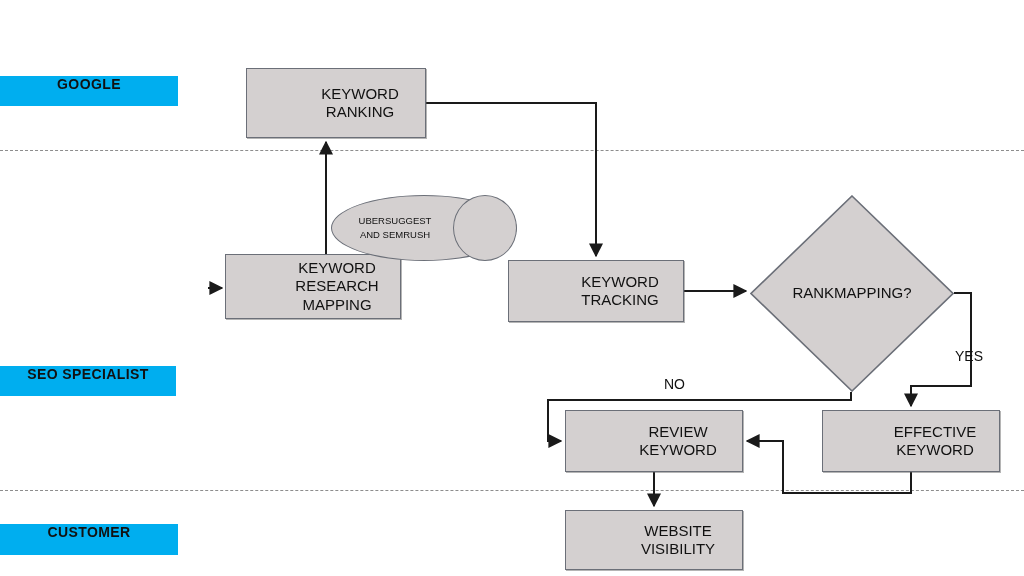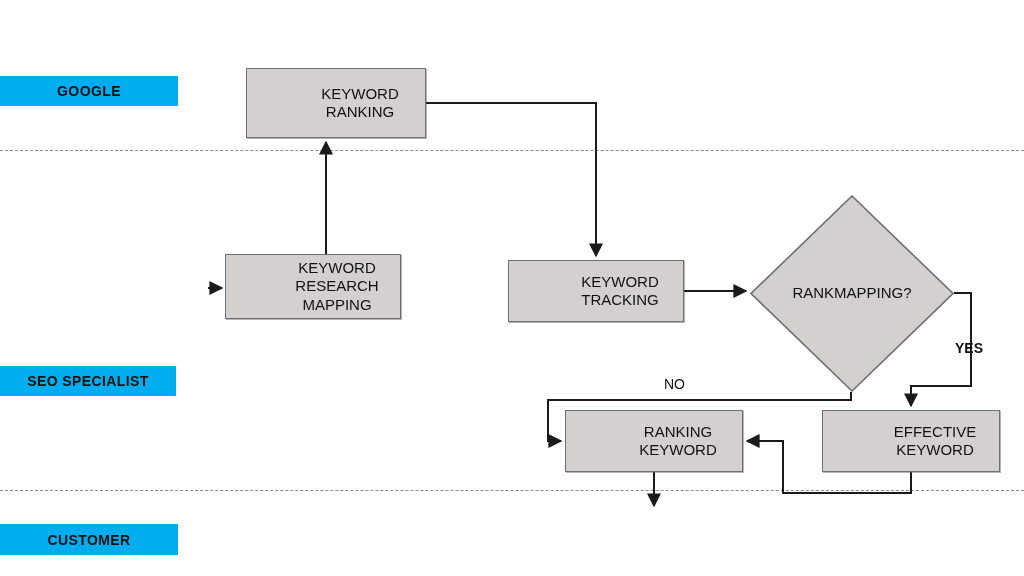--- a/index.html
+++ b/index.html
@@ -23,21 +23,21 @@
     position: absolute;
     left: 0;
     width: 1024px;
     height: 0;
     border-top: 1px dashed #8d8d8d;
   }
   
   .lane-banner {
     position: absolute;
     display: flex;
-    align-items: center;
+    align-items: flex-start;
     justify-content: center;
     color: #111111;
     font-weight: bold;
     letter-spacing: 0.4px;
   }
   
   .node-box {
     position: absolute;
     box-sizing: border-box;
     background: #d4d0d0;
@@ -195,48 +195,59 @@
   <div class="node-box shadowed" style="left:246px; top:68px; width:180px; height:70px;">
     <span>KEYWORD RANKING</span>
   </div>
 
   <div class="node-box shadowed" style="left:225px; top:254px; width:176px; height:65px; flex-direction:column;">
     <span>KEYWORD</span>
     <span>RESEARCH</span>
     <span>MAPPING</span>
   </div>
 
+  <div class="node-cyl" style="left:331px; top:195px; width:186px; height:66px;">
+    <div class="cyl-body"></div>
+    <div class="cyl-cap"></div>
+    <div class="cyl-label">
+      <span>UBERSUGGEST</span>
+      <span>AND SEMRUSH</span>
+    </div>
+  </div>
 
   <div class="node-box shadowed" style="left:508px; top:260px; width:176px; height:62px; flex-direction:column;">
     <span>KEYWORD</span>
     <span>TRACKING</span>
   </div>
 
   <div class="node-diamond" style="left:750px; top:195px; width:204px; height:197px;">
     <svg class="dia-shape" viewBox="0 0 204 197" preserveAspectRatio="none" xmlns="http://www.w3.org/2000/svg">
       <polygon points="102,1 203,98.5 102,196 1,98.5" fill="#d4d0d0" stroke="#6b6f78" stroke-width="1.6"></polygon>
     </svg>
     <div class="dia-label">
       <span>RANK</span>
       <span>MAPPING</span>
       <span>?</span>
     </div>
   </div>
 
   <div class="node-box shadowed" style="left:565px; top:410px; width:178px; height:62px;">
-    <span>RANKING KEYWORD</span>
+    <span>REVIEW KEYWORD</span>
   </div>
 
   <div class="node-box shadowed" style="left:822px; top:410px; width:178px; height:62px; flex-direction:column;">
     <span>EFFECTIVE</span>
     <span>KEYWORD</span>
   </div>
 
-
-  <div class="edge-label" style="left:955px; top:340px;font-weight:bold;">
+  <div class="node-box shadowed" style="left:565px; top:510px; width:178px; height:60px;">
+    <span>WEBSITE VISIBILITY</span>
+  </div>
+
+  <div class="edge-label" style="left:955px; top:348px;">
     <span>YES</span>
   </div>
 
   <div class="edge-label" style="left:664px; top:376px;">
     <span>NO</span>
   </div>
 
 </div>
 
 </body></html>

